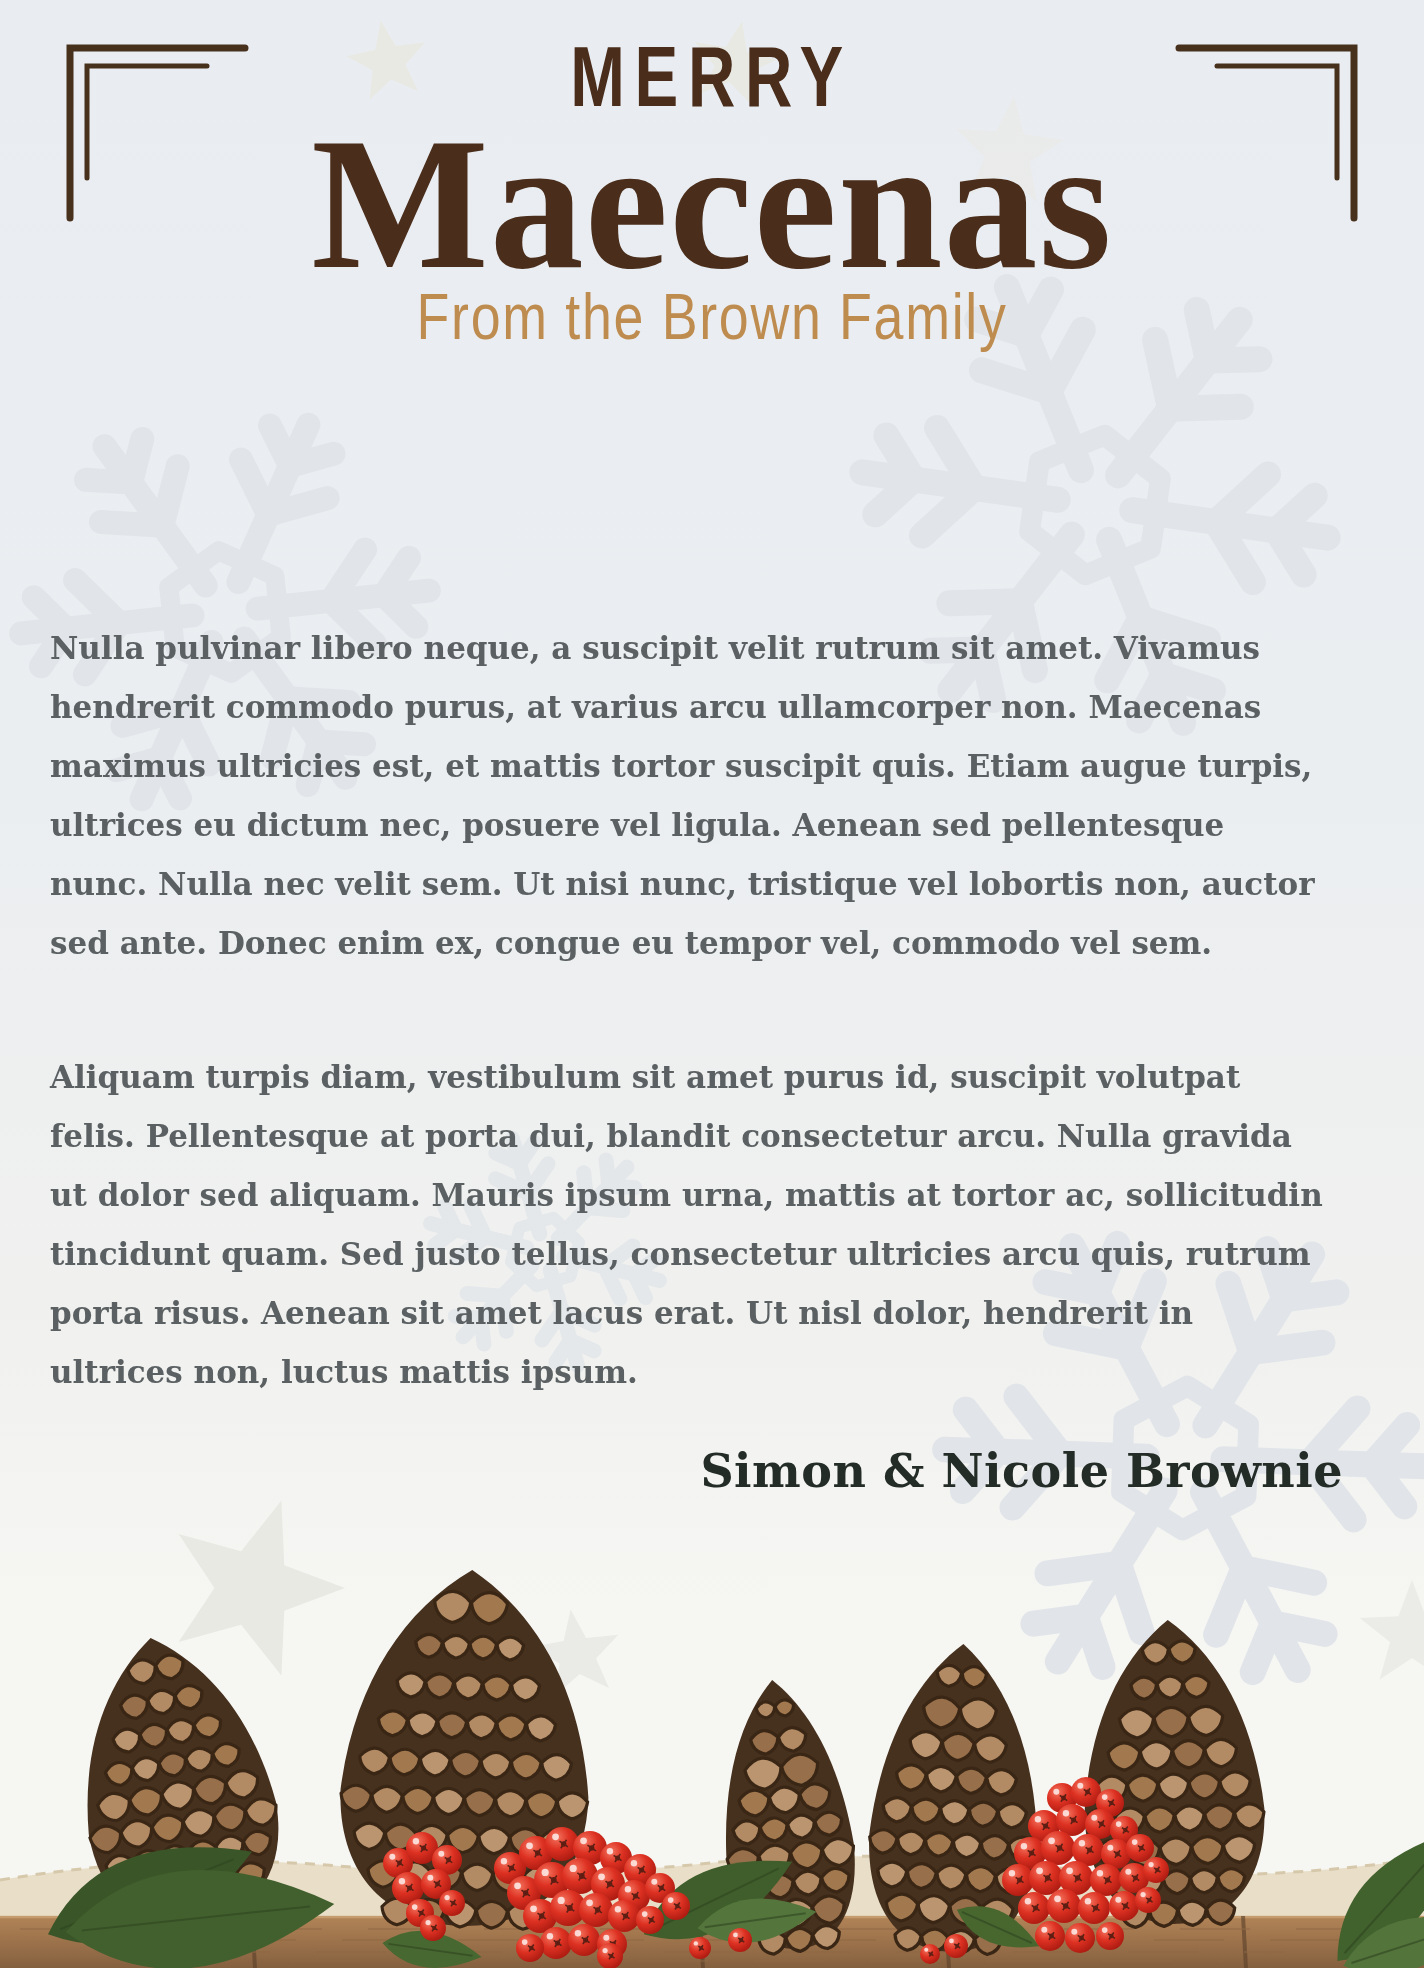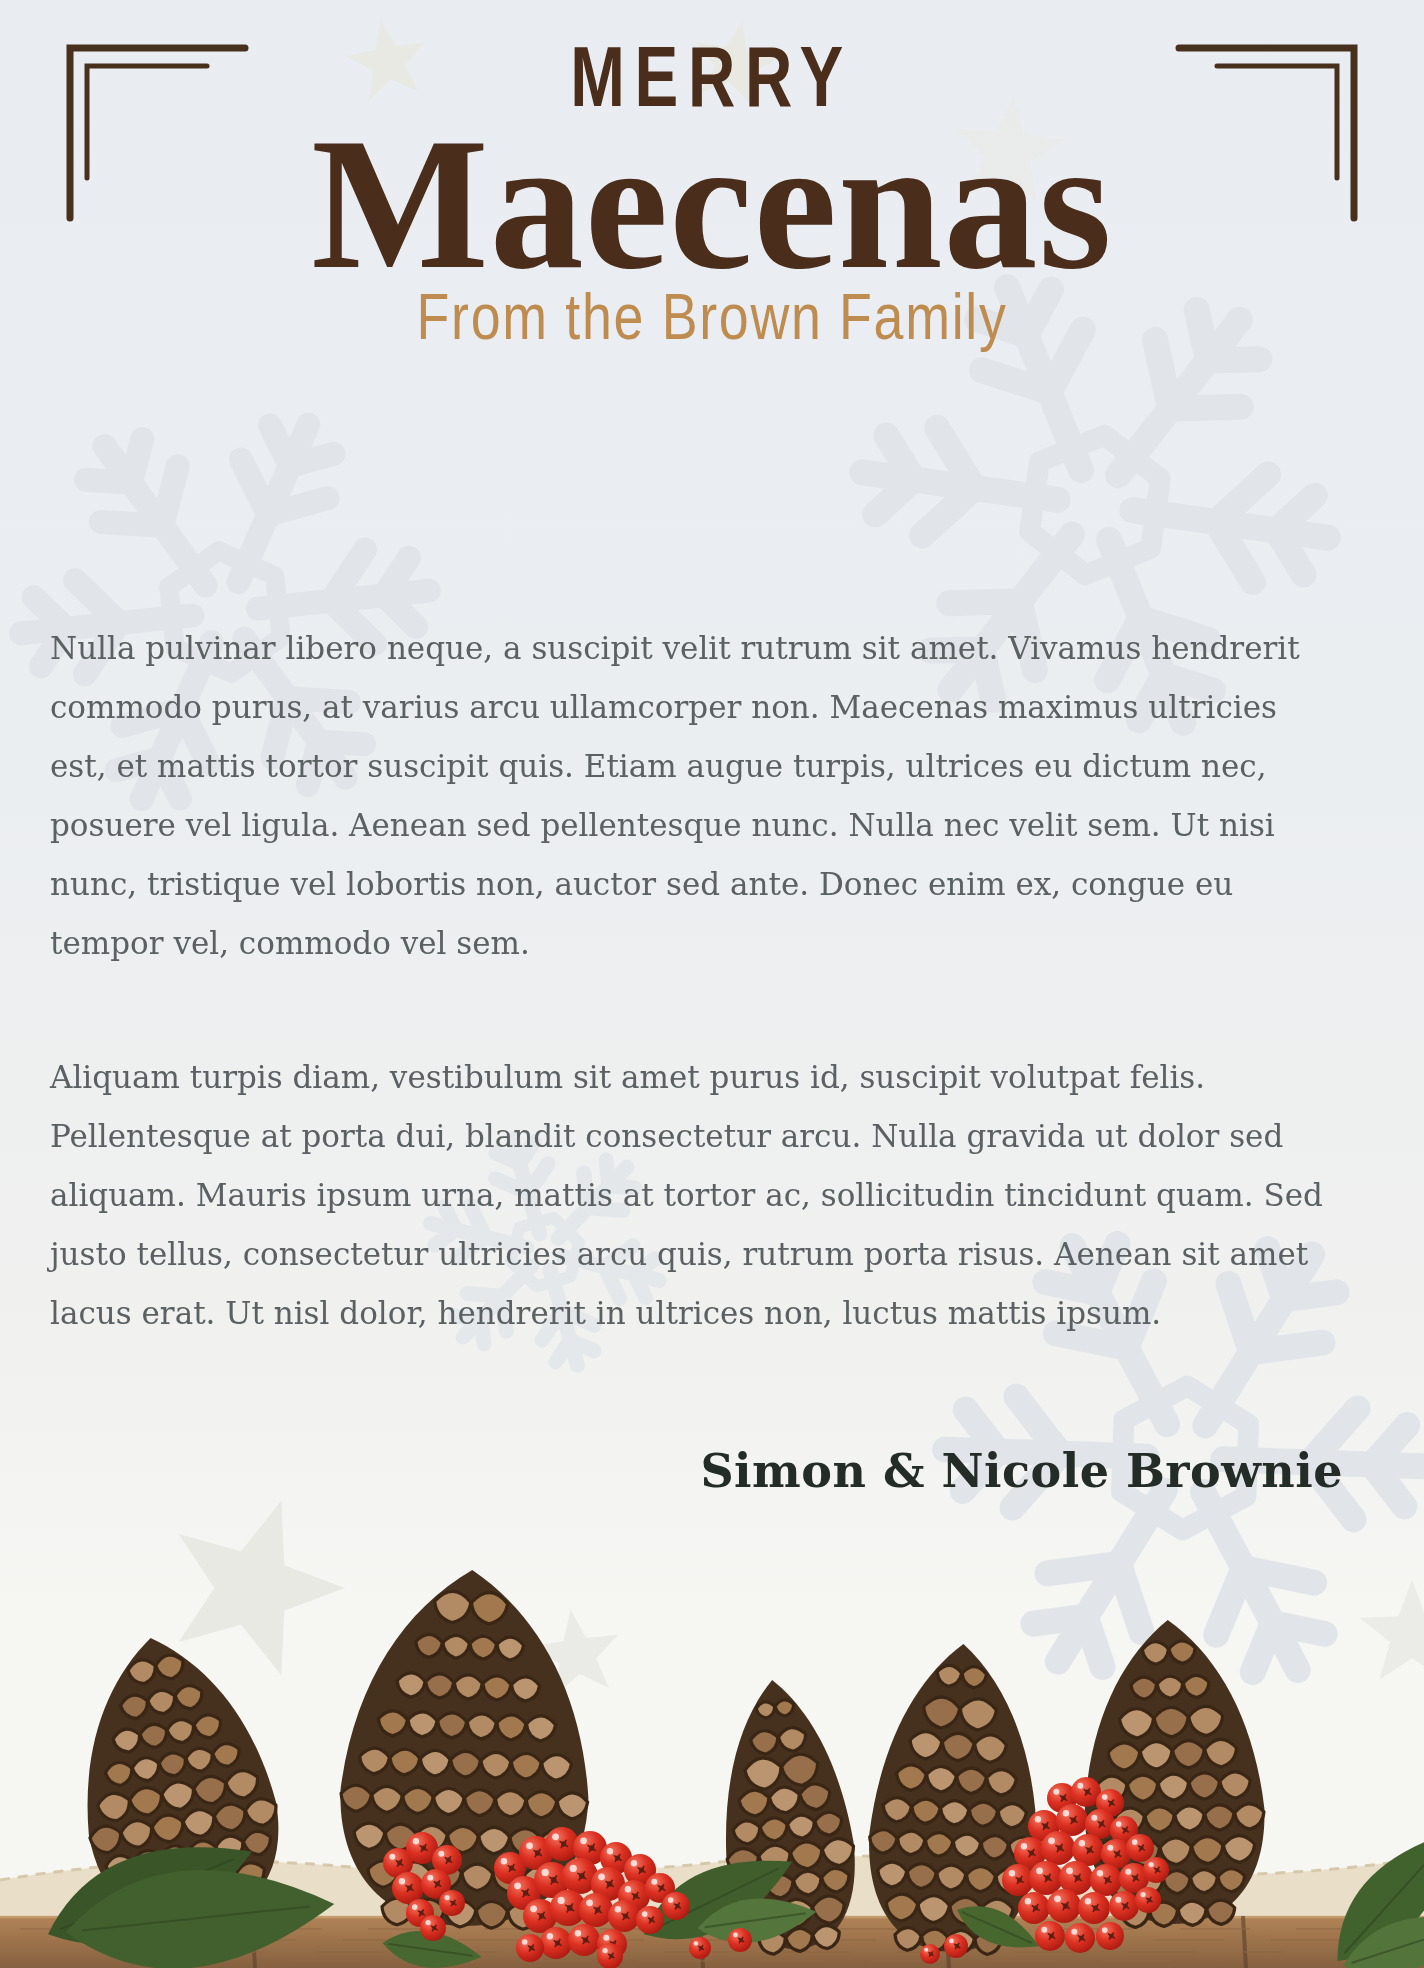--- a/index.html
+++ b/index.html
@@ -29,21 +29,21 @@
     display:block; transform:scale(.84,1); transform-origin:center top;
   }
   .salutation{position:absolute; top:428px; left:12px; width:1400px; text-align:center;}
   .salutation .txt{
     display:inline-block; font-family:"Liberation Sans",sans-serif; font-size:88px; line-height:1;
     letter-spacing:6px; text-transform:uppercase; transform:scale(.52,1); transform-origin:center top;
   }
   .salutation .underline{height:7px; width:138px; margin:16px auto 0 auto; border-radius:3px; transform:translateX(-11px);}
 
   .letter-body{position:absolute; left:50px; top:619px; width:1282px;}
-  .letter-body p{margin:0 0 75px 0; font-size:31px; line-height:59px; font-family:"DejaVu Serif",serif;}
+  .letter-body p{margin:0 0 75px 0; font-size:31px; line-height:59px; font-family:"DejaVu Serif",serif;font-weight:bold;}
 
   .closing{position:absolute; top:1415px; right:81px; width:700px; text-align:right;}
   .wish{font-size:30px; line-height:38px;}
   .signature{margin-top:30px; font-size:46px; line-height:52px; font-weight:700; letter-spacing:.5px;}
 </style>
 </head>
 <body>
 
 <div class="page">
 

